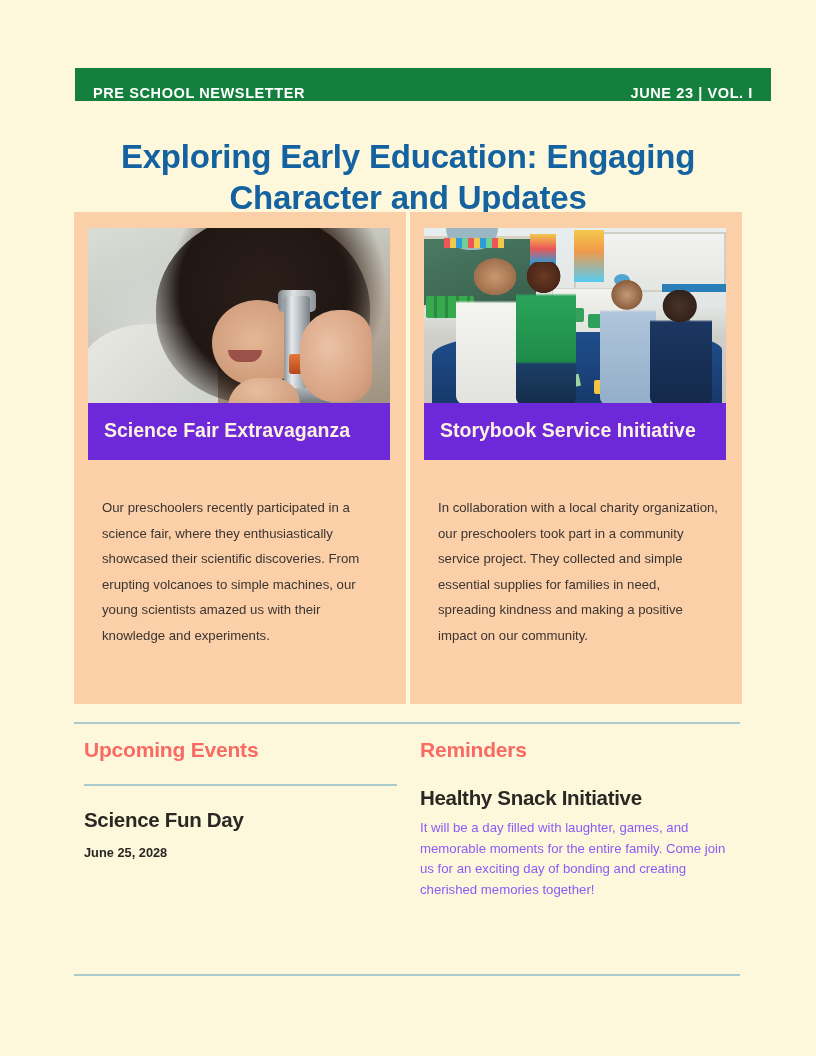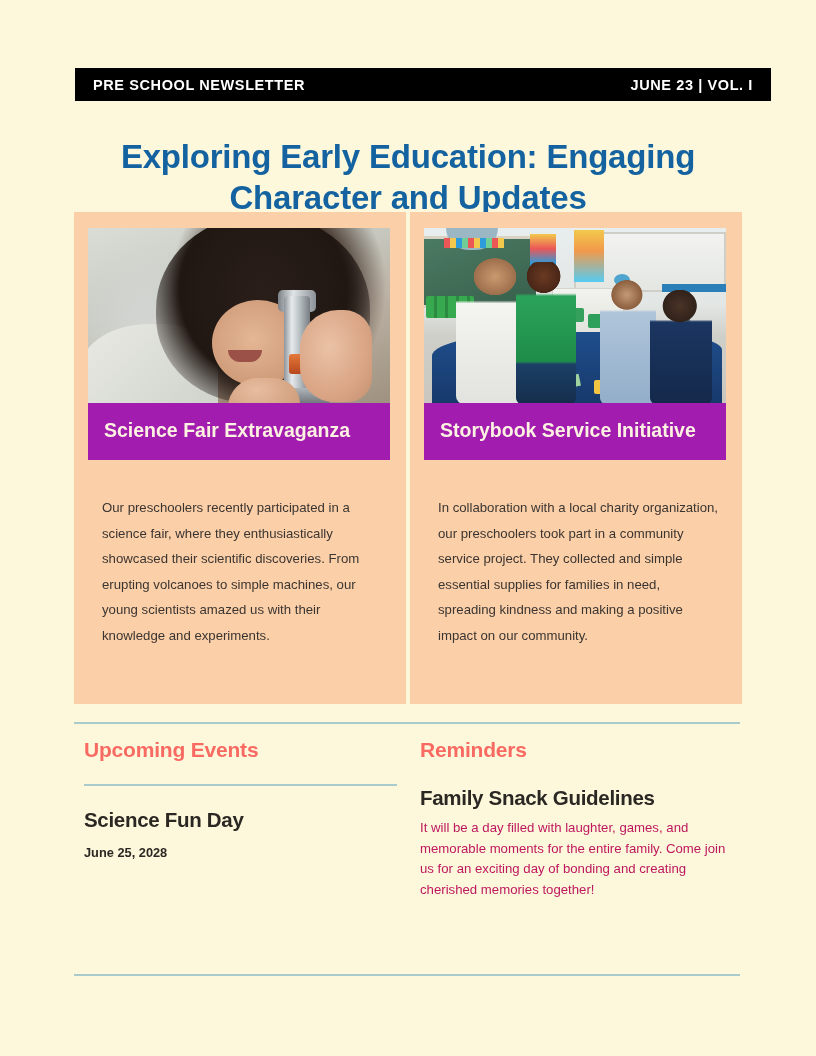--- a/index.html
+++ b/index.html
@@ -23,23 +23,23 @@
     background: #FDF8DC;
   }
 
   
   .topbar {
     position: absolute;
     left: 75px;
     top: 68px;
     width: 696px;
     height: 33px;
-    background: #000000;
+    background: #15803d;
     display: flex;
-    align-items: center;
+    align-items: flex-end;
     justify-content: space-between;
     box-sizing: border-box;
     padding: 0 18px;
   }
   .topbar-left, .topbar-right {
     color: #FFFFFF;
     font-size: 14.5px;
     font-weight: bold;
     letter-spacing: 0.6px;
     white-space: nowrap;
@@ -298,21 +298,21 @@
     background: #E9B6D8; transform: rotate(-6deg);
   }
   .craft-5 {
     position: absolute; left: 112px; top: 158px; width: 24px; height: 10px;
     background: #E8685F; transform: rotate(8deg);
   }
 
   
   .caption {
     width: 302px;
-    background: #a21caf;
+    background: #6d28d9;
     box-sizing: border-box;
     padding: 13px 16px 15px 16px;
     color: #FDF1E2;
     font-size: 19.5px;
     font-weight: bold;
     line-height: 29px;
   }
   .card-body {
     width: 302px;
     box-sizing: border-box;
@@ -373,21 +373,21 @@
 
   .reminder-title {
     color: #2B2723;
     font-size: 20.5px;
     font-weight: bold;
     line-height: 28px;
     margin: 0 0 6px 0;
     letter-spacing: -0.3px;
   }
   .reminder-body {
-    color: #be185d;
+    color: #8b5cf6;
     font-size: 13.2px;
     line-height: 20.5px;
     margin: 0;
     width: 308px;
   }
 </style>
 </head>
 <body>
 
 <div class="page">
@@ -462,18 +462,18 @@
 
     <div class="event">
       <p class="event-name">Science Fun Day</p>
       <p class="event-date">June 25, 2028</p>
     </div>
   </div>
 
   <div class="sec sec-right">
     <h2 class="sec-title">Reminders</h2>
     <div class="event">
-      <p class="reminder-title">Family Snack Guidelines</p>
+      <p class="reminder-title">Healthy Snack Initiative</p>
       <p class="reminder-body">It will be a day filled with laughter, games, and memorable moments for the entire family. Come join us for an exciting day of bonding and creating cherished memories together!</p>
     </div>
   </div>
 
 </div>
 
 </body></html>

